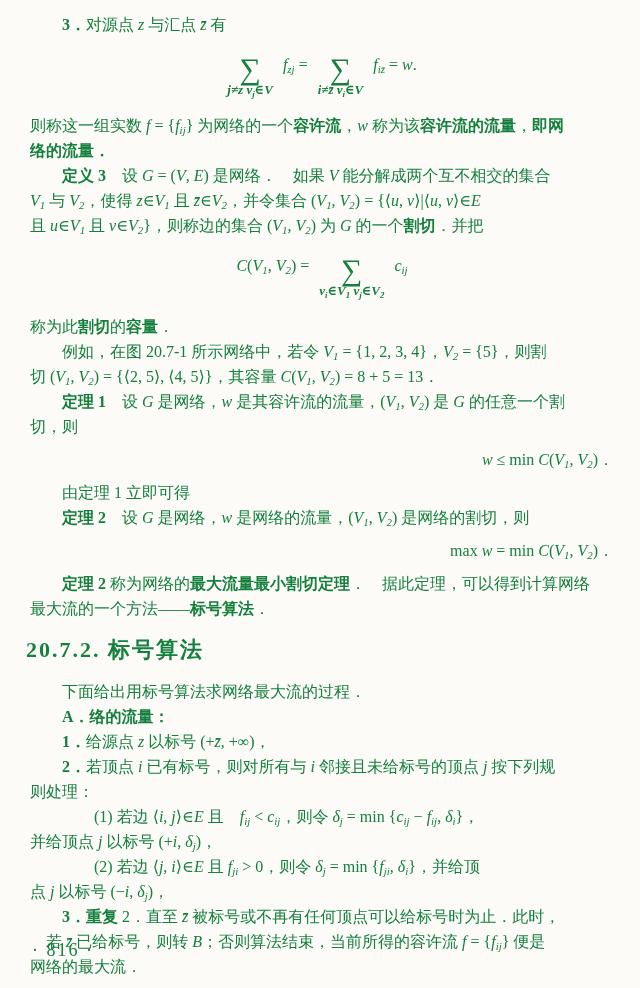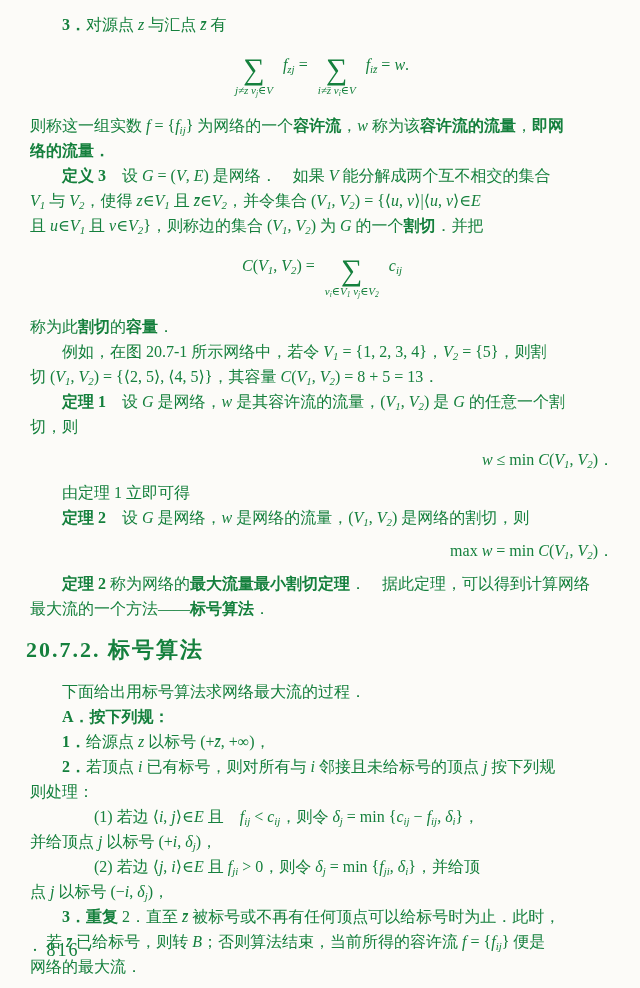--- a/index.html
+++ b/index.html
@@ -42,24 +42,25 @@
     flex-direction:column;
     align-items:center;
     transform:translateY(11px);
   }
   .sigma{
     font-size:30px;
     line-height:30px;
     font-style:normal;
   }
   .limits{
-    font-size:11px;
+    font-size:13px;
     line-height:12px;
     text-align:right;
     white-space:nowrap;
+    font-weight:bold;
   }
   .centerline{
     text-align:right;
     margin:8px 0;
   }
   .section-heading{
     font-size:22px;
     line-height:30px;
     font-weight:bold;
     letter-spacing:2px;
@@ -130,21 +131,21 @@
     <div class="ln">　　<b>定理 2</b>　设 <i>G</i> 是网络，<i>w</i> 是网络的流量，(<i>V<sub>1</sub></i>, <i>V<sub>2</sub></i>) 是网络的割切，则</div>
 
     <div class="centerline">max <i>w</i> = min <i>C</i>(<i>V<sub>1</sub></i>, <i>V<sub>2</sub></i>)．</div>
 
     <div class="ln">　　<b>定理 2</b> 称为网络的<b>最大流量最小割切定理</b>．　据此定理，可以得到计算网络</div>
     <div class="ln">最大流的一个方法——<b>标号算法</b>．</div>
 
     <div class="section-heading">20.7.2. 标号算法</div>
 
     <div class="ln">　　下面给出用标号算法求网络最大流的过程．</div>
-    <div class="ln">　　<b>A．按下列规：</b></div>
+    <div class="ln">　　<b>A．络的流量：</b></div>
     <div class="ln">　　<b>1．</b>给源点 <i>z</i> 以标号 (+<i>z̄</i>, +∞)，</div>
     <div class="ln">　　<b>2．</b>若顶点 <i>i</i> 已有标号，则对所有与 <i>i</i> 邻接且未给标号的顶点 <i>j</i> 按下列规</div>
     <div class="ln">则处理：</div>
     <div class="ln">　　　　(1) 若边 ⟨<i>i</i>, <i>j</i>⟩∈<i>E</i> 且　<i>f<sub>ij</sub></i> &lt; <i>c<sub>ij</sub></i>，则令 <i>δ<sub>j</sub></i> = min {<i>c<sub>ij</sub></i> − <i>f<sub>ij</sub></i>, <i>δ<sub>i</sub></i>}，</div>
     <div class="ln">并给顶点 <i>j</i> 以标号 (+<i>i</i>, <i>δ<sub>j</sub></i>)，</div>
     <div class="ln">　　　　(2) 若边 ⟨<i>j</i>, <i>i</i>⟩∈<i>E</i> 且 <i>f<sub>ji</sub></i> &gt; 0，则令 <i>δ<sub>j</sub></i> = min {<i>f<sub>ji</sub></i>, <i>δ<sub>i</sub></i>}，并给顶</div>
     <div class="ln">点 <i>j</i> 以标号 (−<i>i</i>, <i>δ<sub>j</sub></i>)，</div>
     <div class="ln">　　<b>3．重复</b> 2．直至 <i>z̄</i> 被标号或不再有任何顶点可以给标号时为止．此时，</div>
     <div class="ln">　若 <i>z̄</i> 已给标号，则转 <i>B</i>；否则算法结束，当前所得的容许流 <i>f</i> = {<i>f<sub>ij</sub></i>} 便是</div>
     <div class="ln">网络的最大流．</div>

